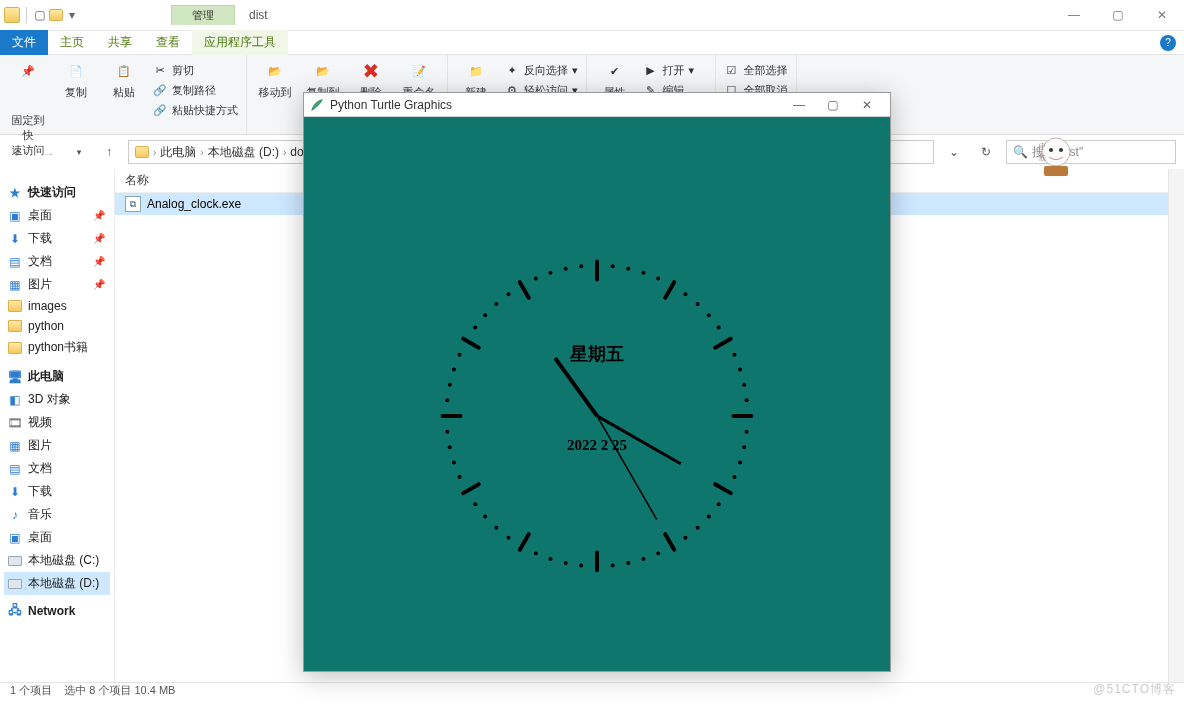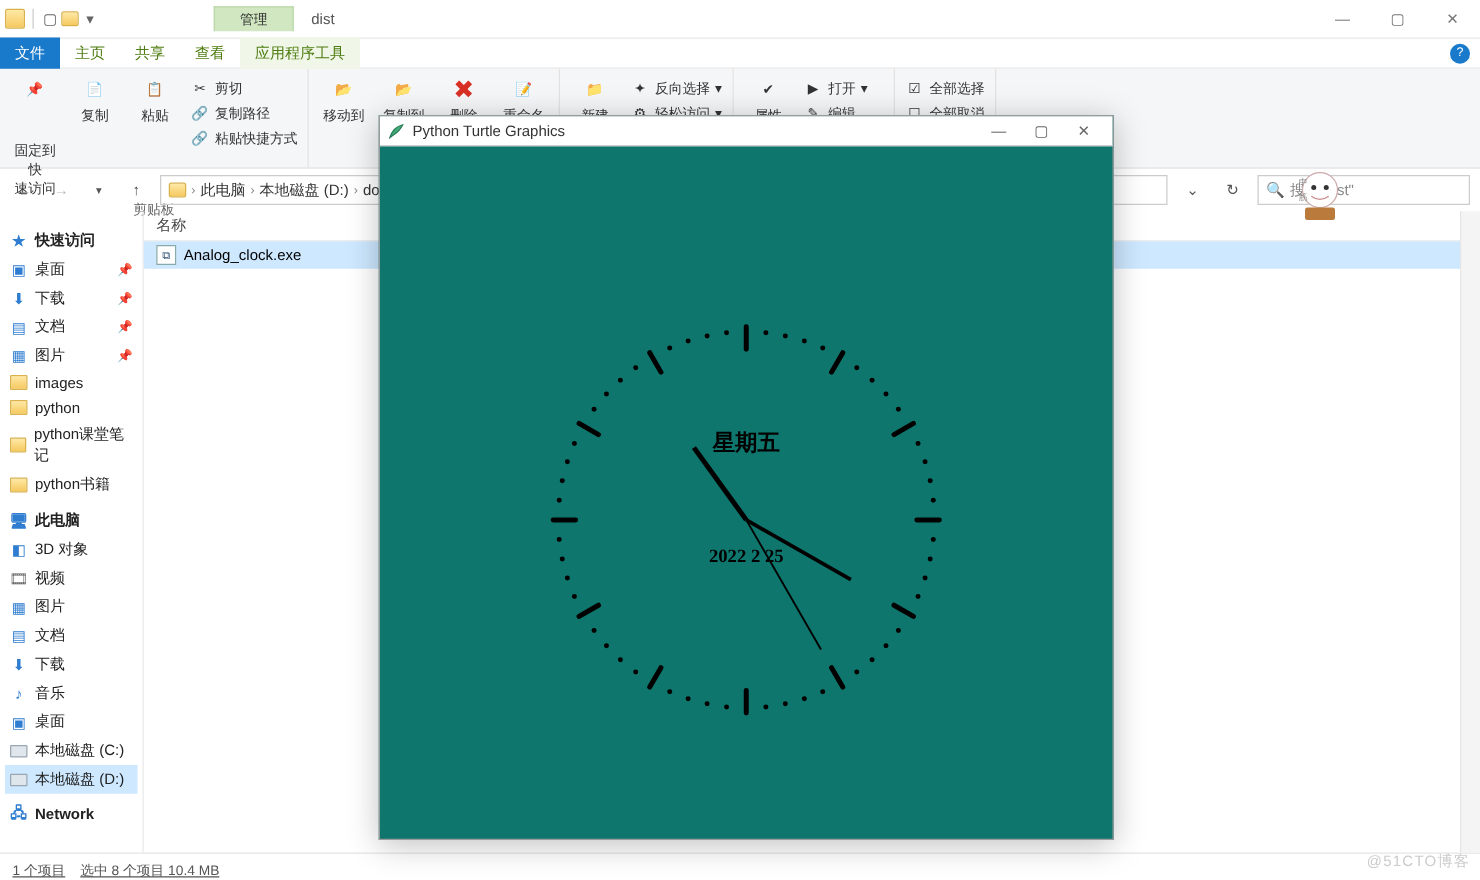--- a/index.html
+++ b/index.html
@@ -53,21 +53,21 @@
 .star{color:#2f7dd1;}
 .folder-ic{ width:14px; height:12px; background:linear-gradient(#ffe9a6,#f5c95f); border:1px solid #d9b24d; border-radius:1px; }
 .drive-ic{ width:14px; height:10px; background:#dfe6ec; border:1px solid #9aa7b3; border-radius:1px; }
 
 .content { flex:1; position:relative; }
 .colheader { height:24px; border-bottom:1px solid #eee; display:flex; align-items:center; padding-left:10px; font-size:12px; color:#444; }
 .filerow { display:flex; align-items:center; gap:6px; padding:3px 10px; font-size:12px; }
 .filerow.sel { background:#cde8ff; }
 .exe-ic { width:16px; height:16px; background:#fff; border:1px solid #8aa; display:flex; align-items:center; justify-content:center; font-size:9px; color:#357; }
 
-.statusbar { height:22px; border-top:1px solid #e5e5e5; display:flex; align-items:flex-end; padding:0 10px; font-size:11px; color:#555; gap:12px;text-decoration:underline;}
+.statusbar { height:22px; border-top:1px solid #e5e5e5; display:flex; align-items:flex-start; padding:0 10px; font-size:11px; color:#555; gap:12px;}
 
 
 .turtlewin { position:absolute; left:303px; top:92px; width:588px; height:580px; background:#0f766e; border:1px solid #9a9a9a; box-shadow:0 4px 24px rgba(0,0,0,.25); }
 .tw-title { height:24px; background:#fff; display:flex; align-items:center; padding:0 6px; border-bottom:1px solid #d0d0d0; font-size:12px; color:#333; }
 .tw-title .feather { width:14px; height:14px; margin-right:6px; }
 .tw-ctrl { margin-left:auto; display:flex; gap:0; }
 .tw-ctrl div { width:34px; height:22px; display:flex; align-items:center; justify-content:center; color:#666; font-size:12px;}
 .tw-canvas { position:relative; width:100%; height:calc(100% - 24px); }
 .tw-canvas svg { width:100%; height:100%; }
 .clock-text { font-family:"SimSun","Microsoft YaHei"; font-weight:bold; }
@@ -133,21 +133,20 @@
         <div class="smallbtn">
             <span class="ic">🔗</span>
             <span>复制路径</span>
           </div>
         <div class="smallbtn">
             <span class="ic">🔗</span>
             <span>粘贴快捷方式</span>
           </div>
       </div>
     </div>
-    <div class="group-label">剪贴板</div>
   </div>
 
   <div class="group">
     <div class="group-body">
       <div class="bigbtn">
           <span class="ic">📂</span>
           <span>移动到</span>
         </div>
       <div class="bigbtn">
           <span class="ic">📂</span>
@@ -284,24 +283,20 @@
         <span>图片</span>
         <span class="pin">📌</span>
       </div>
     <div class="item">
         <span class="folder-ic"></span>
         <span>images</span>
       </div>
     <div class="item">
         <span class="folder-ic"></span>
         <span>python</span>
-      </div>
-    <div class="item">
-        <span class="folder-ic"></span>
-        <span>python课堂笔记</span>
       </div>
     <div class="item">
         <span class="folder-ic"></span>
         <span>python书籍</span>
       </div>
 
     <div class="item header">
         <span class="ic" style="color:#2f7dd1">🖥</span>
         <span>此电脑</span>
       </div>

